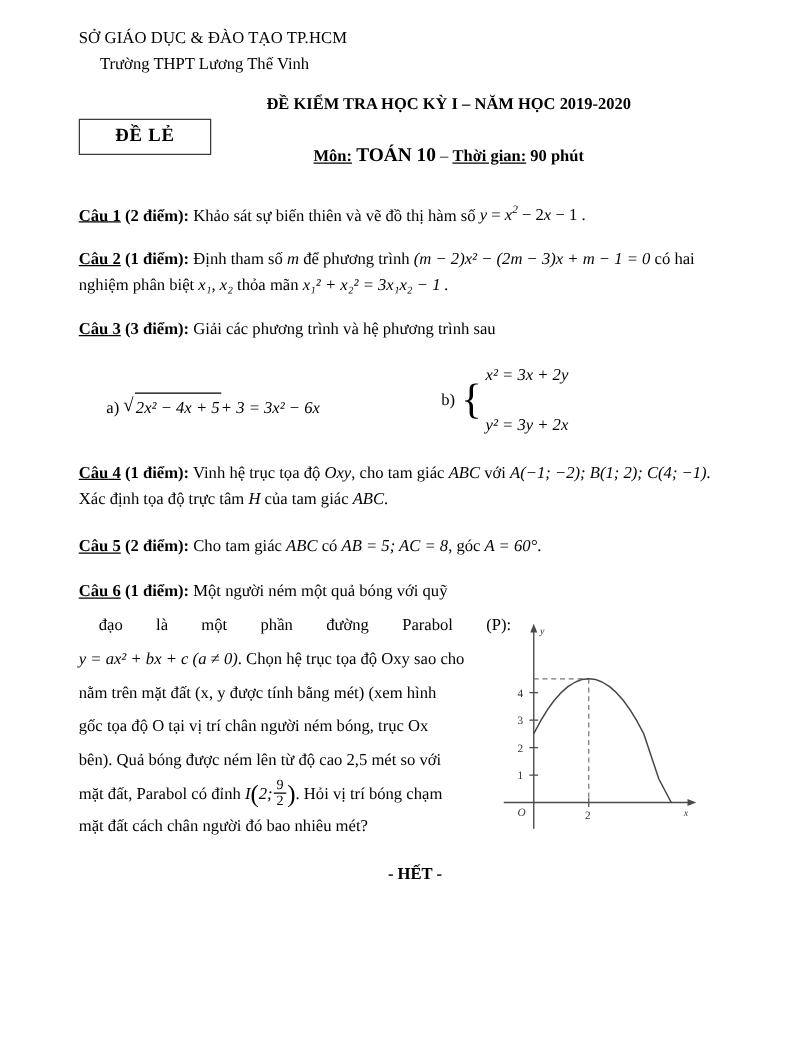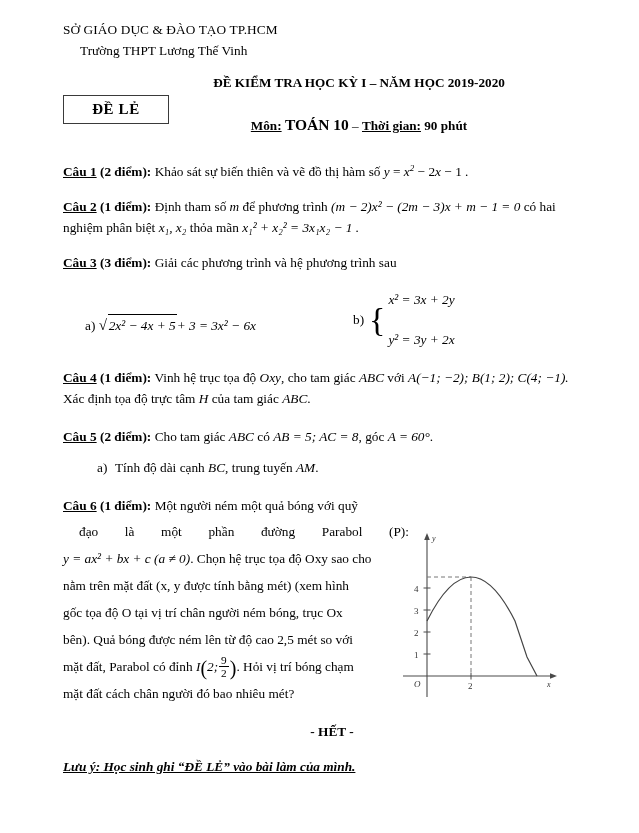--- a/index.html
+++ b/index.html
@@ -303,25 +303,20 @@
     <div class="q" style="margin-top:16px;">
       <span class="q-head">Câu 5</span>
       <span class="q-pts">(2 điểm)</span><span class="q-colon">:</span>
       <span>Cho tam giác</span>
       <span class="mi">ABC</span>
       <span>có</span>
       <span class="mi mathserif">AB = 5; AC = 8</span><span>, góc</span>
       <span class="mi mathserif">A = 60°</span><span>.</span>
 
       <ul class="q5-list">
-        <li>
-          <span class="mk">a)</span><span>Tính độ dài cạnh</span>
-          <span class="mi">BC</span><span>, trung tuyến</span>
-          <span class="mi">AM</span><span>.</span>
-        </li>
       </ul>
     </div>
 
     <div class="q6-wrap">
       <div class="q6-text">
         <p>
           <span class="q-head">Câu 6</span>
           <span class="q-pts">(1 điểm)</span><span class="q-colon">:</span>
           <span>Một người ném một quả bóng với quỹ</span>
         </p>
@@ -381,16 +376,15 @@
           <line x1="70" y1="48" x2="70" y2="147" stroke="#777" stroke-width="1" stroke-dasharray="4,3"></line>
 
           <path d="M 26,92 Q 48,48 70,48 Q 92,48 114,92 L 126,128 L 136,147" fill="none" stroke="#444" stroke-width="1.2"></path>
         </svg>
       </div>
     </div>
   </div>
 
   <div class="footer">
     <div class="het">- HẾT -</div>
-    <div class="note"><span class="note-lbl">Lưu ý:</span><span class="note-body"> Học sinh ghi “ĐỀ LẺ” vào bài làm của mình.</span></div>
   </div>
 
 </div>
 
 </body></html>

